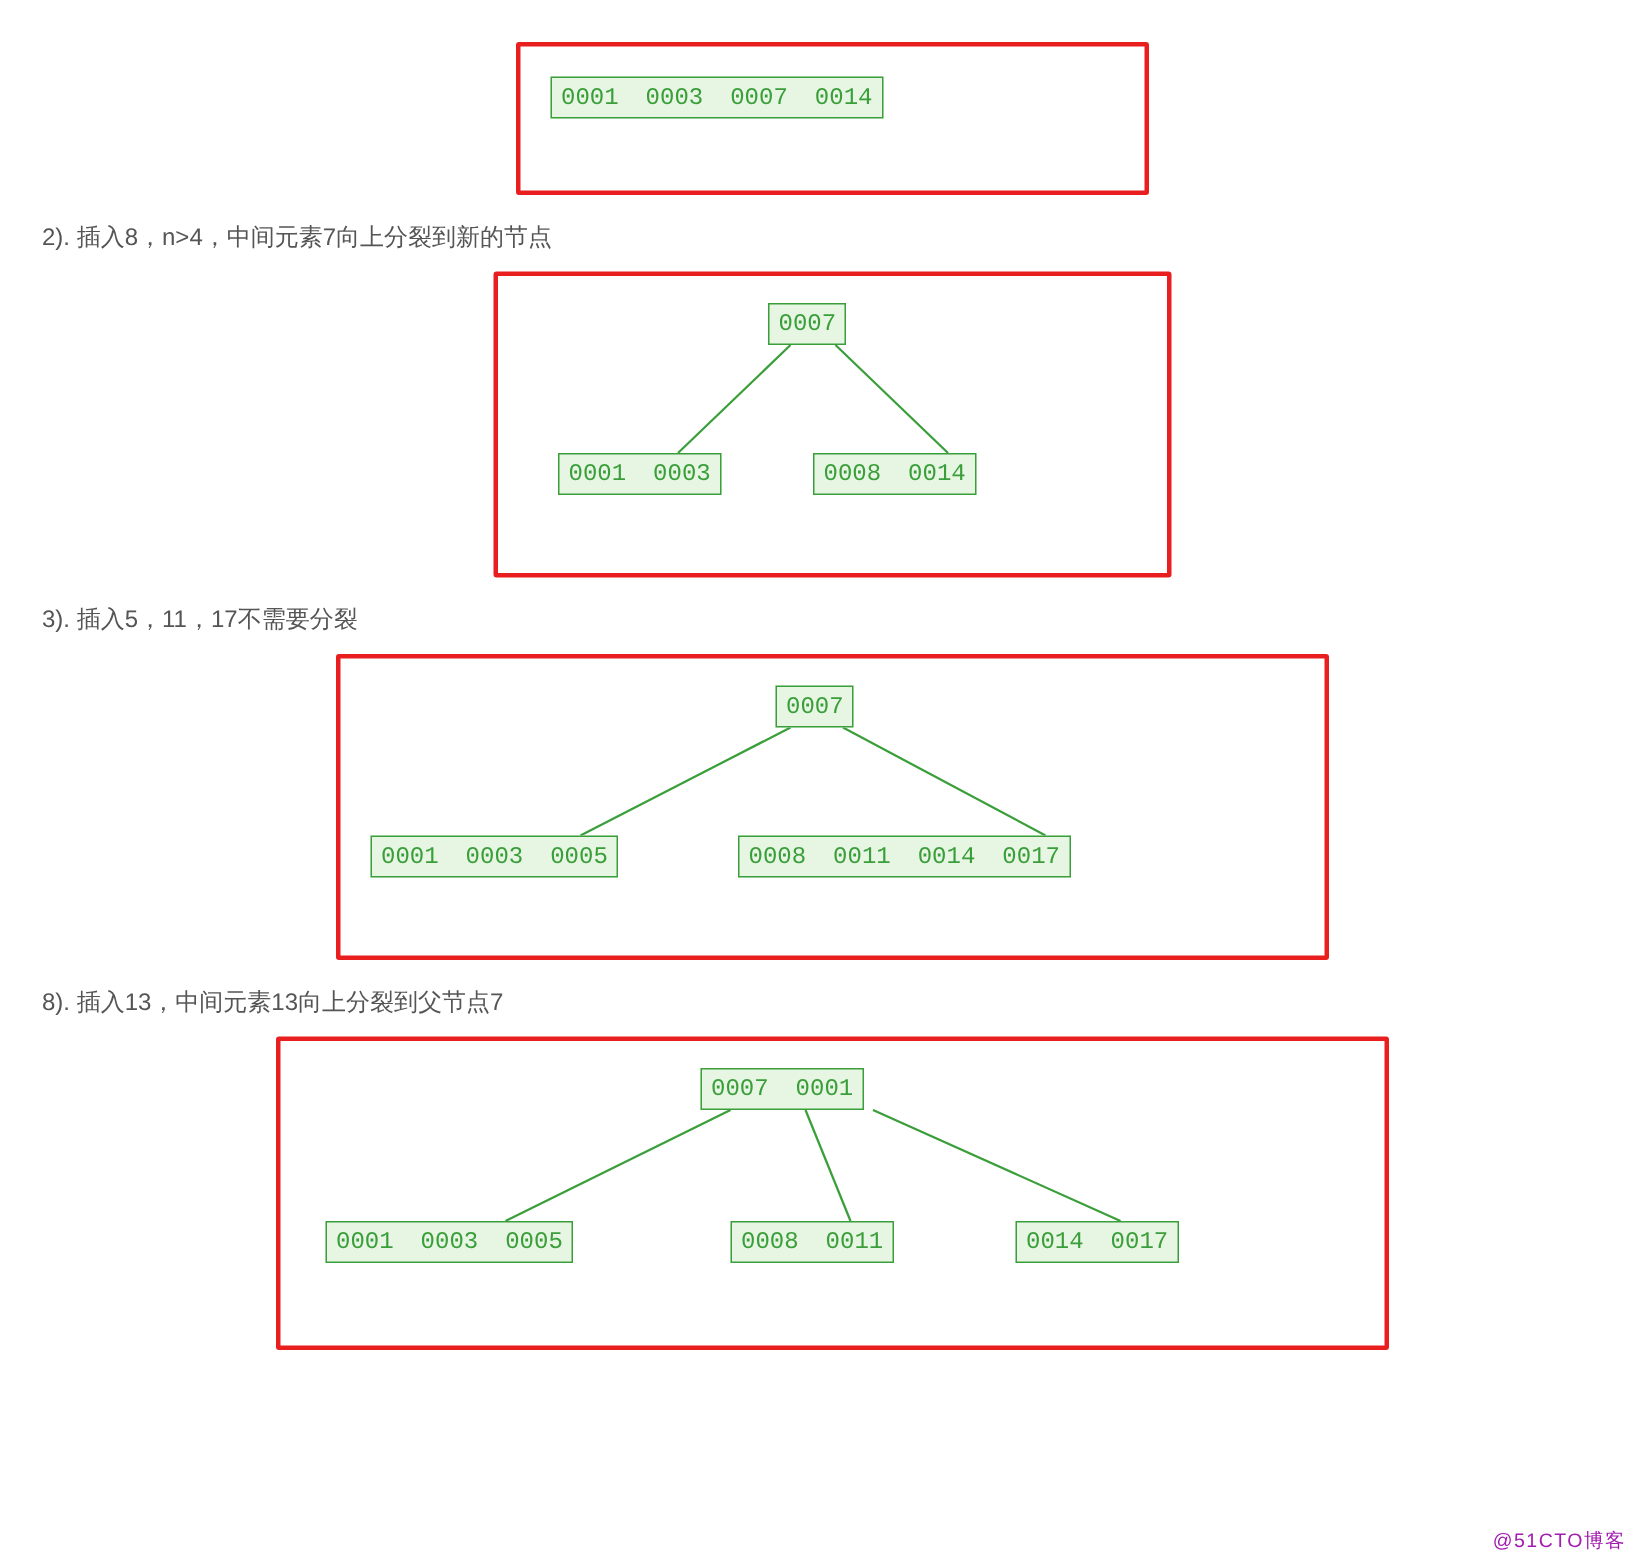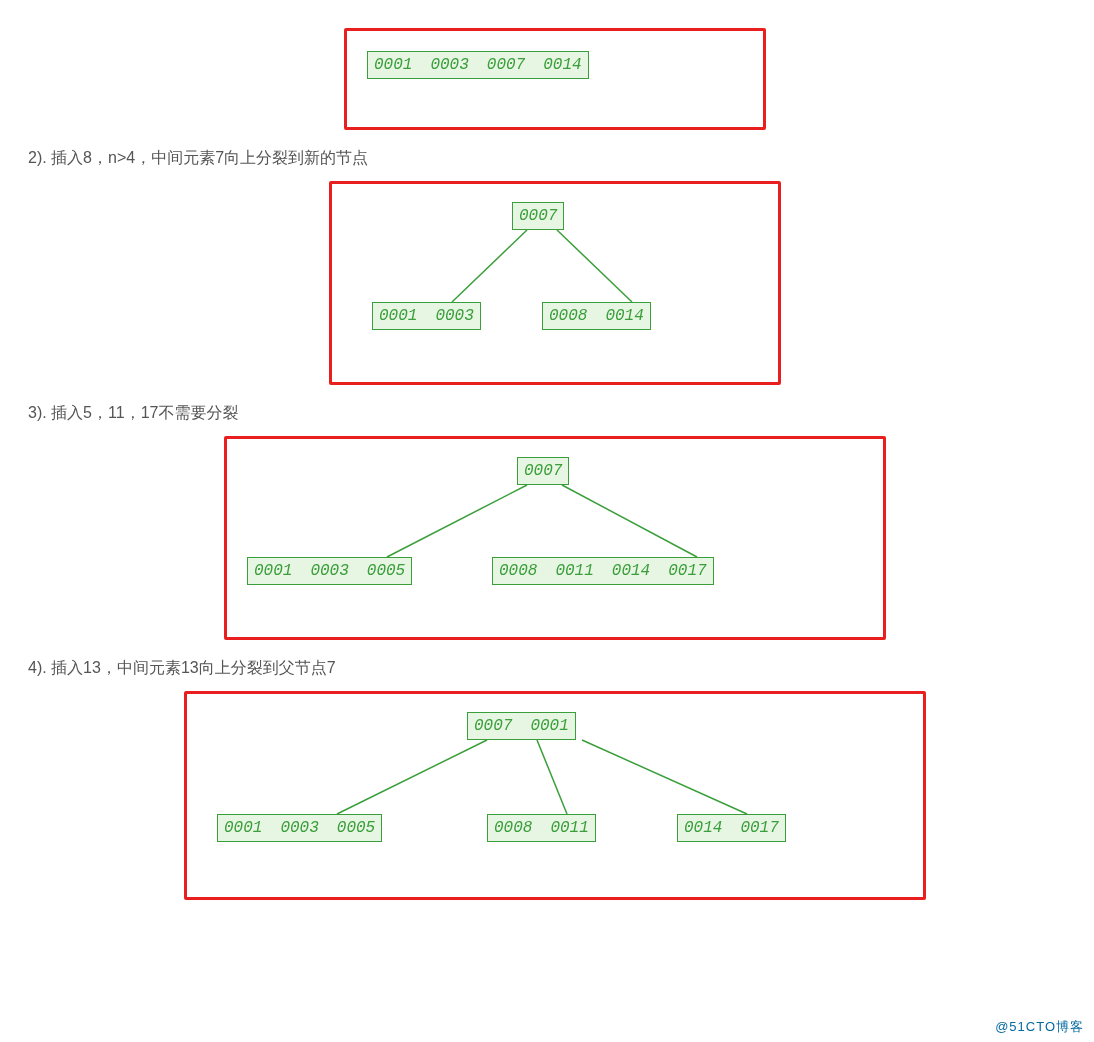--- a/index.html
+++ b/index.html
@@ -17,21 +17,20 @@
   }
   .diagram-wrap {
     display: flex;
     justify-content: center;
   }
   .redbox {
     border: 3px solid #e91e1e;
     border-radius: 2px;
     padding: 14px 18px;
     position: relative;
-    font-style: italic;
   }
   .node {
     border: 1px solid #3a9e3a;
     background: #e7f5e3;
     display: inline-flex;
     padding: 4px 6px;
     gap: 18px;
     font-family: "Courier New", monospace;
     color: #3a9e3a;
     font-size: 16px;
@@ -46,21 +45,21 @@
     pointer-events: none;
   }
   svg.edges line {
     stroke: #3a9e3a;
     stroke-width: 1.5;
   }
   .watermark {
     position: fixed;
     right: 10px;
     bottom: 6px;
-    color: #0369a1;
+    color: #a21caf;
     font-size: 13px;
     letter-spacing: 1px;
     text-align: center;
   }
 </style>
 </head>
 <body>
 
 <div class="diagram-wrap">
   <div class="redbox" style="width:380px;height:68px;">
@@ -113,21 +112,21 @@
     </div>
     <div class="node" style="left:265px;top:118px;">
       <span>0008</span>
       <span>0011</span>
       <span>0014</span>
       <span>0017</span>
     </div>
   </div>
 </div>
 
-<p class="step-text">4). 插入13，中间元素13向上分裂到父节点7</p>
+<p class="step-text">8). 插入13，中间元素13向上分裂到父节点7</p>
 
 <div class="diagram-wrap">
   <div class="redbox" style="width:700px;height:175px;">
     <svg class="edges" width="700" height="175">
       <line x1="300" y1="46" x2="150" y2="120"></line>
       <line x1="350" y1="46" x2="380" y2="120"></line>
       <line x1="395" y1="46" x2="560" y2="120"></line>
     </svg>
     <div class="node" style="left:280px;top:18px;">
       <span>0007</span>

